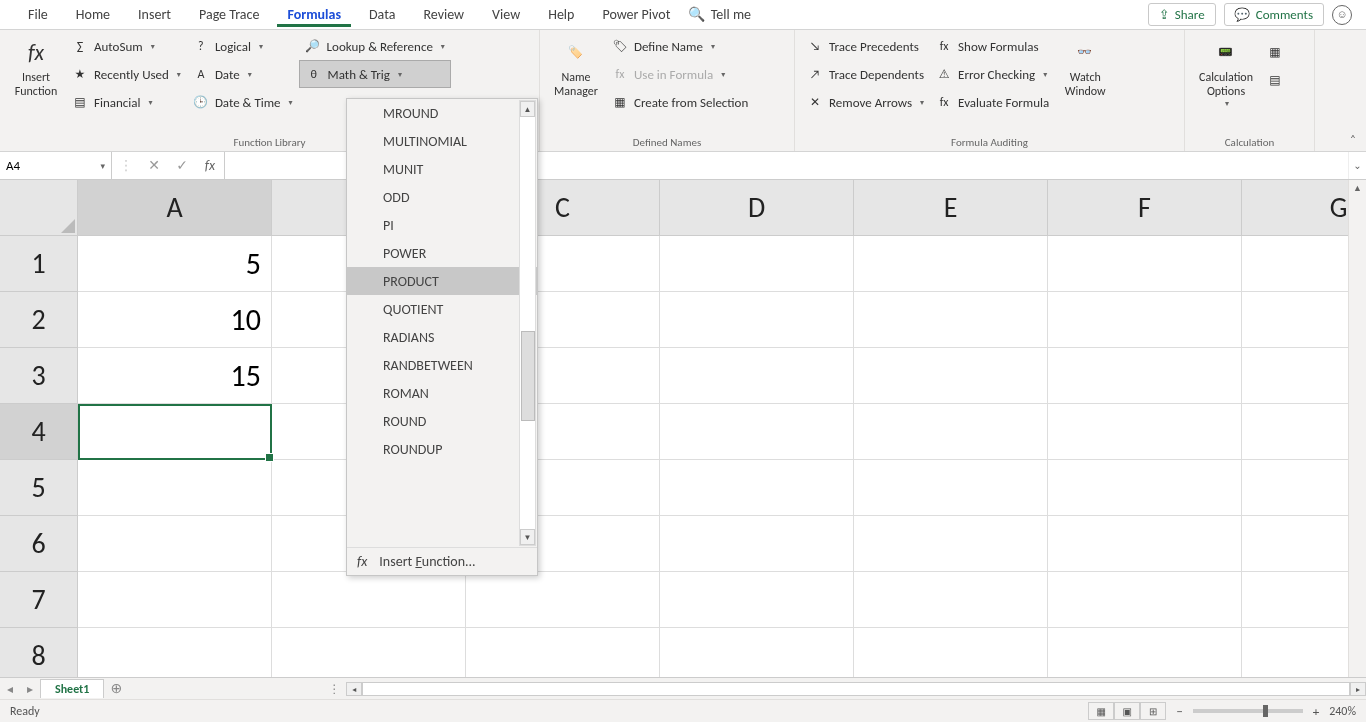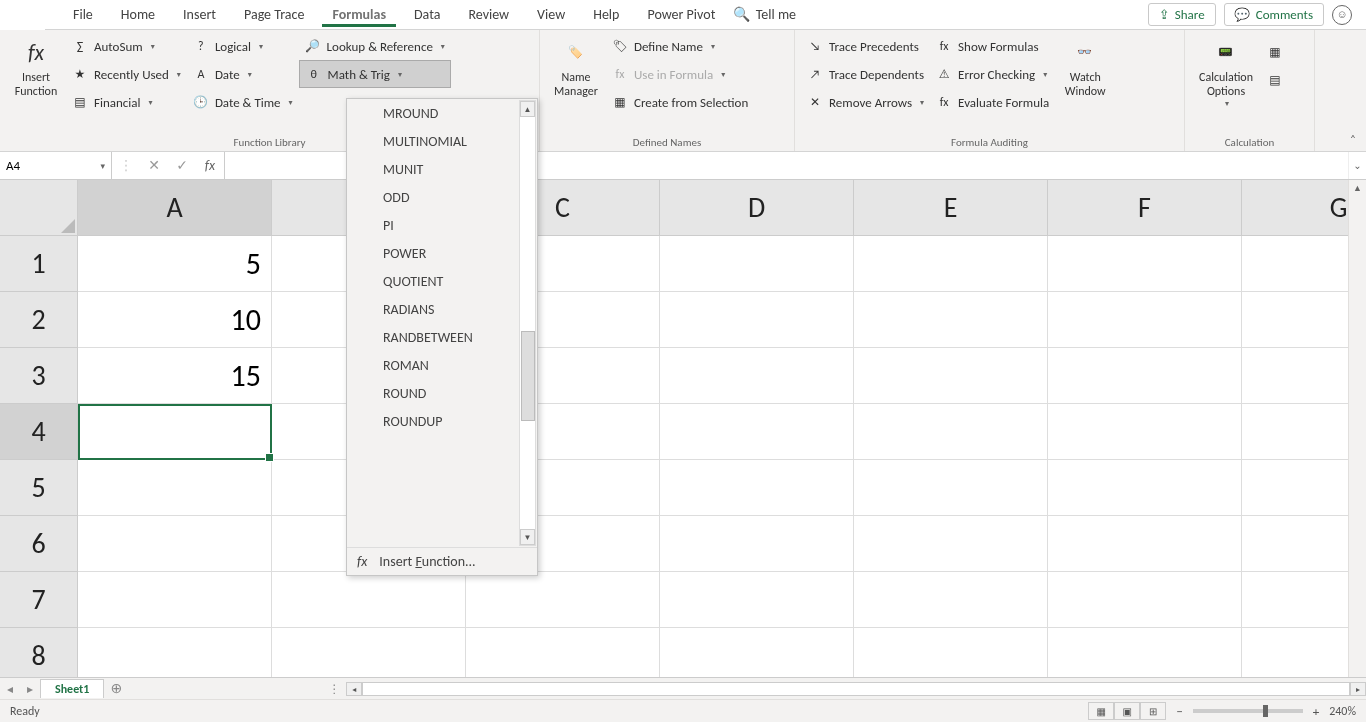--- a/index.html
+++ b/index.html
@@ -1,21 +1,21 @@
 <!DOCTYPE html>
 <html><head>
 <meta charset="utf-8">
 <style>
   * { box-sizing: border-box; margin: 0; padding: 0; font-family: "Segoe UI", Calibri, sans-serif; }
   body { background: #fff; width: 1366px; height: 722px; position: relative; overflow: hidden; user-select: none; }
 
   
-  .tabs { height: 30px; display: flex; align-items: center; padding-left: 18px; gap: 8px; border-bottom: 1px solid #d4d4d4; background: #fff; margin-left: 45px; }
+  .tabs { height: 30px; display: flex; align-items: center; padding-left: 18px; gap: 8px; border-bottom: 1px solid #d4d4d4; background: #fff; }
   .tab { font-size: 14px; padding: 4px 10px; color: #444; cursor: pointer; }
-  .tab.active { color: #737373; font-weight: 600; border-bottom: 3px solid #217346; padding-bottom: 1px; }
+  .tab.active { color: #1d4ed8; font-weight: 600; border-bottom: 3px solid #217346; padding-bottom: 1px; }
   .tabs-right { margin-left: auto; display: flex; align-items: center; gap: 8px; padding-right: 14px; }
   .share-btn, .comments-btn { border: 1px solid #c9c9c9; border-radius: 3px; padding: 3px 10px; font-size: 13px; color: #217346; display: flex; align-items: center; gap: 5px; cursor: pointer; }
   .tellme { display: flex; align-items: center; gap: 5px; font-size: 14px; color: #444; }
   .smiley { width: 20px; height: 20px; border: 1.5px solid #666; border-radius: 50%; display: flex; align-items: center; justify-content: center; font-size: 11px; color: #666; }
 
   
   .ribbon { height: 122px; background: #f3f2f1; border-bottom: 1px solid #d4d4d4; display: flex; position: relative; }
   .group { border-right: 1px solid #e1dfdd; display: flex; flex-direction: column; padding: 2px 6px 0 6px; }
   .group-content { flex: 1; display: flex; }
   .group-label { text-align: center; font-size: 11px; color: #666; padding: 2px 0; }
@@ -363,20 +363,21 @@
 </div>
 
 <div class="dropdown" style="left:346px; top:98px; width:192px;">
   <div class="dropdown-list" id="dd-list">
     <div class="dd-item">MROUND</div>
       <div class="dd-item">MULTINOMIAL</div>
       <div class="dd-item">MUNIT</div>
       <div class="dd-item">ODD</div>
       <div class="dd-item">PI</div>
       <div class="dd-item">POWER</div>
+      <div class="dd-item hl">PRODUCT</div>
       <div class="dd-item">QUOTIENT</div>
       <div class="dd-item">RADIANS</div>
       <div class="dd-item">RANDBETWEEN</div>
       <div class="dd-item">ROMAN</div>
       <div class="dd-item">ROUND</div>
       <div class="dd-item">ROUNDUP</div>
       <div class="dd-scroll">
       <div class="s-btn">▲</div>
       <div class="thumb" style="top:230px;height:90px;"></div>
       <div class="s-btn" style="position:absolute;bottom:0;left:0;right:0;">▼</div>

